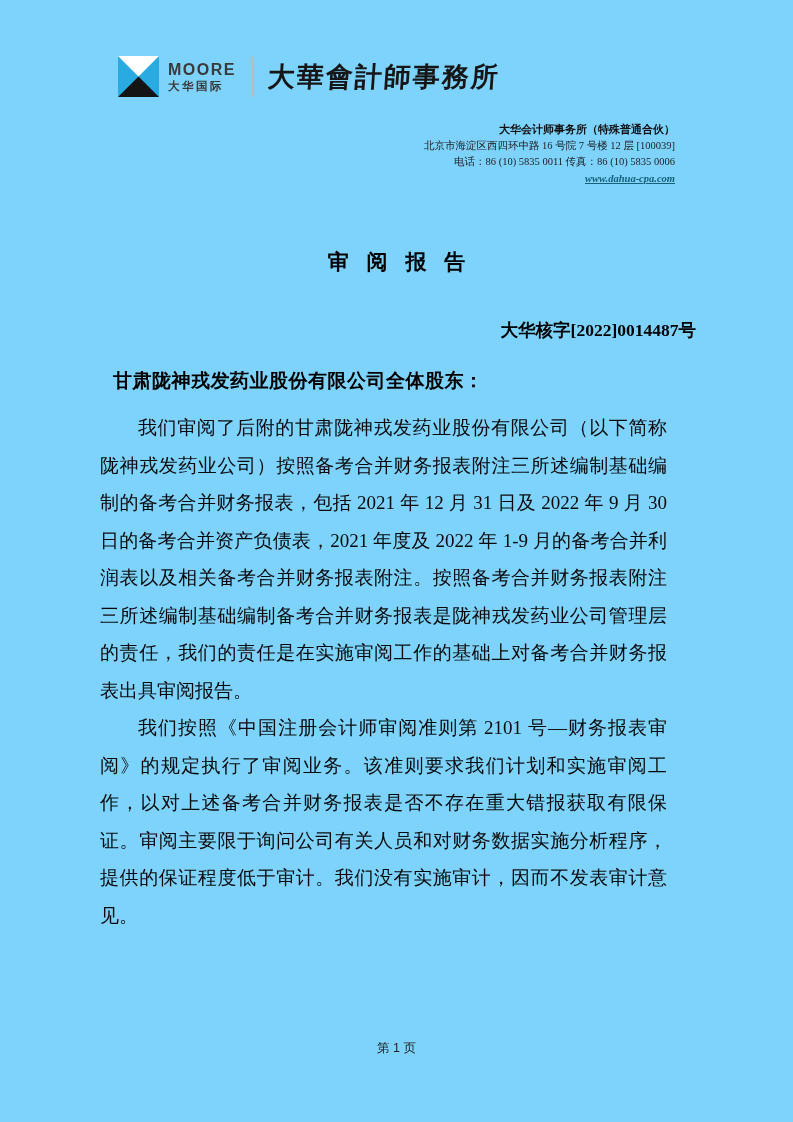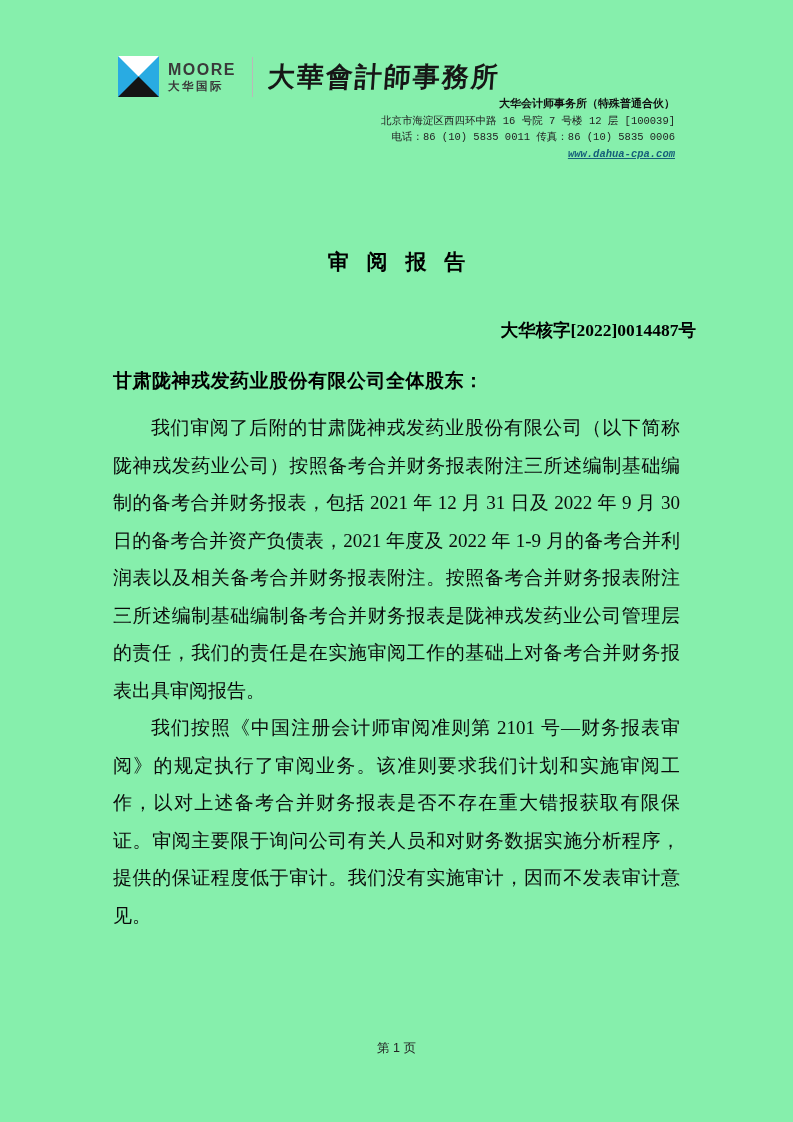--- a/index.html
+++ b/index.html
@@ -1,21 +1,21 @@
 <!DOCTYPE html>
 <html lang="zh"><head>
 <meta charset="utf-8">
 <style>
   * { margin:0; padding:0; box-sizing:border-box; }
   html,body { background:#888; }
   .page {
     position:relative;
     width:793px; height:1122px;
     margin:0 auto;
-    background:#86efac;
+    background:#7dd3fc;
     overflow:hidden;
     font-family:"Liberation Serif", serif;
     color:#111;
   }
 
   
   .brand-row {
     position:absolute; left:118px; top:56px;
     display:flex; align-items:center;
   }
@@ -32,23 +32,23 @@
   .brand-divider { width:1px; height:40px; background:#b9b9b9; margin:0 15px 0 16px; }
   .calligraphy {
     font-family:"Liberation Serif", serif;
     font-weight:bold; font-size:27px; color:#161616;
     letter-spacing:2px; transform:skewX(-4deg);
     white-space:nowrap;
   }
 
   
   .contact {
-    position:absolute; right:118px; top:96px;
+    position:absolute; right:118px; top:121px;
     text-align:right;
-    font-family:Liberation Mono, monospace;
+    font-family:Liberation Serif, serif;
     font-size:10.5px; line-height:16.5px; color:#222;
     white-space:nowrap;
   }
   .contact .firm { font-weight:bold; font-size:11px; color:#111; }
   .contact .website {
     display:inline-block; margin-top:0;
     color:#16607a; font-style:italic; font-weight:bold;
     text-decoration:underline; font-size:10.5px;
     cursor:pointer;
   }
@@ -66,21 +66,21 @@
     font-family:"Liberation Serif", serif;
     font-weight:bold; font-size:17.5px; color:#000;
   }
   .addressee {
     position:absolute; left:113px; top:368px;
     font-family:"Liberation Sans", sans-serif;
     font-weight:bold; font-size:19px; color:#000;
     letter-spacing:0.5px;
   }
   .body-text {
-    position:absolute; left:113px; top:409px; width:567px;
+    position:absolute; left:100px; top:409px; width:567px;
     font-family:"Liberation Serif", serif;
     font-size:19px; line-height:37.5px;
     text-align:justify; color:#0a0a0a;
   }
   .body-text p { text-indent:2em; margin:0; }
 
   .page-footer {
     position:absolute; left:0; top:1040px; width:100%;
     text-align:center;
     font-family:Liberation Sans, sans-serif;

